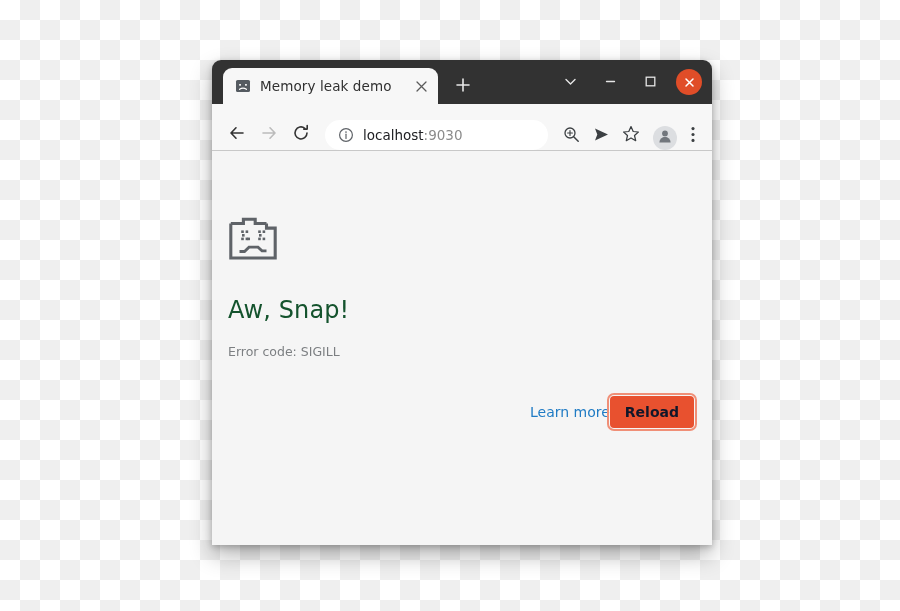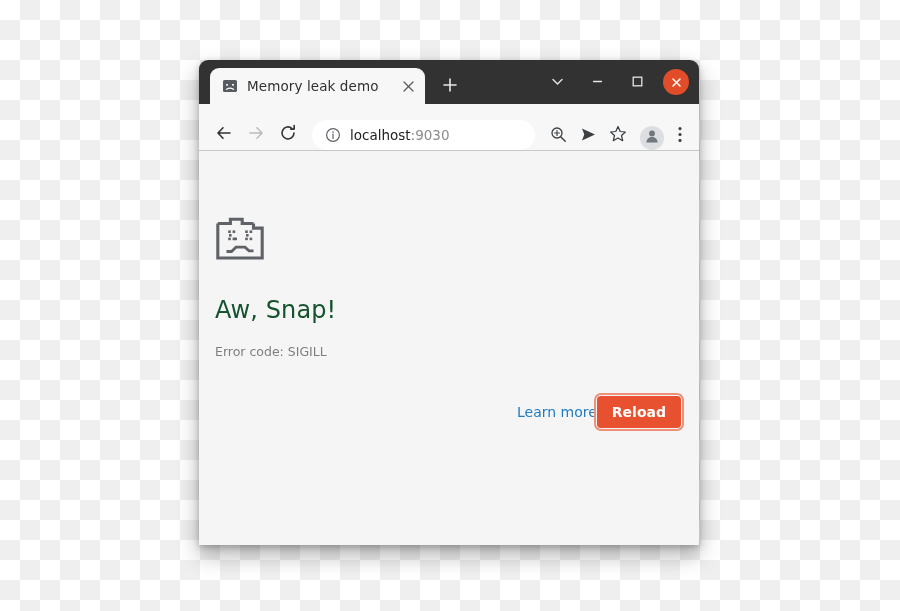--- a/index.html
+++ b/index.html
@@ -16,21 +16,21 @@
     background-image:
       linear-gradient(45deg, #efefef 25%, transparent 25%, transparent 75%, #efefef 75%),
       linear-gradient(45deg, #efefef 25%, transparent 25%, transparent 75%, #efefef 75%);
     background-size: 40px 40px;
     background-position: 0 0, 20px 20px;
   }
 
   
   #browser-window {
     position: absolute;
-    left: 199px; top: 60px;
+    left: 212px; top: 60px;
     width: 500px; height: 485px;
     border-radius: 9px 9px 0 0;
     box-shadow: 0 10px 22px rgba(0,0,0,0.30), 0 2px 6px rgba(0,0,0,0.22);
     overflow: hidden;
     background: #f5f5f5;
   }
 
   
   .titlebar {
     position: relative;
@@ -191,21 +191,21 @@
     width: 466px;
   }
   .learn-more {
     font-size: 14px;
     color: #1f7bc4;
     text-decoration: none;
   }
   .reload-btn {
     font-size: 14px;
     font-weight: 600;
-    color: #ffffff;
+    color: #0f172a;
     background: #e8512f;
     border: none;
     border-radius: 4px;
     padding: 8px 15px;
     outline: 2px solid #f08f77;
     outline-offset: 1px;
     font-family: "DejaVu Sans", "Liberation Sans", sans-serif;
   }
 </style>
 </head>

